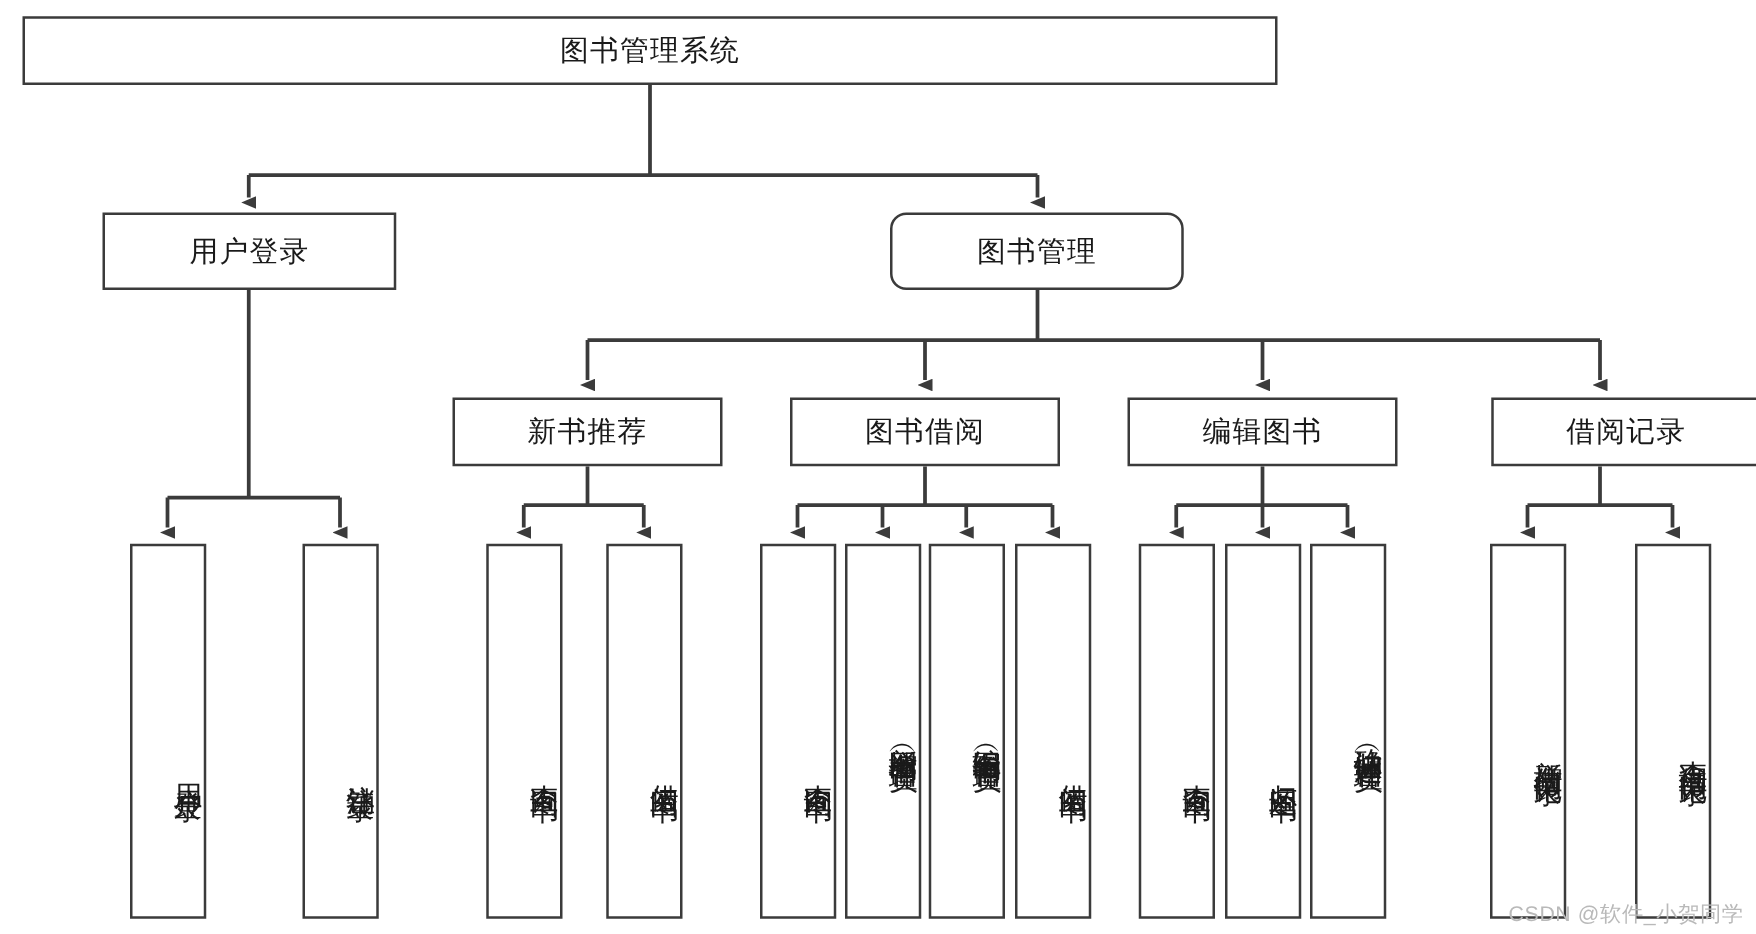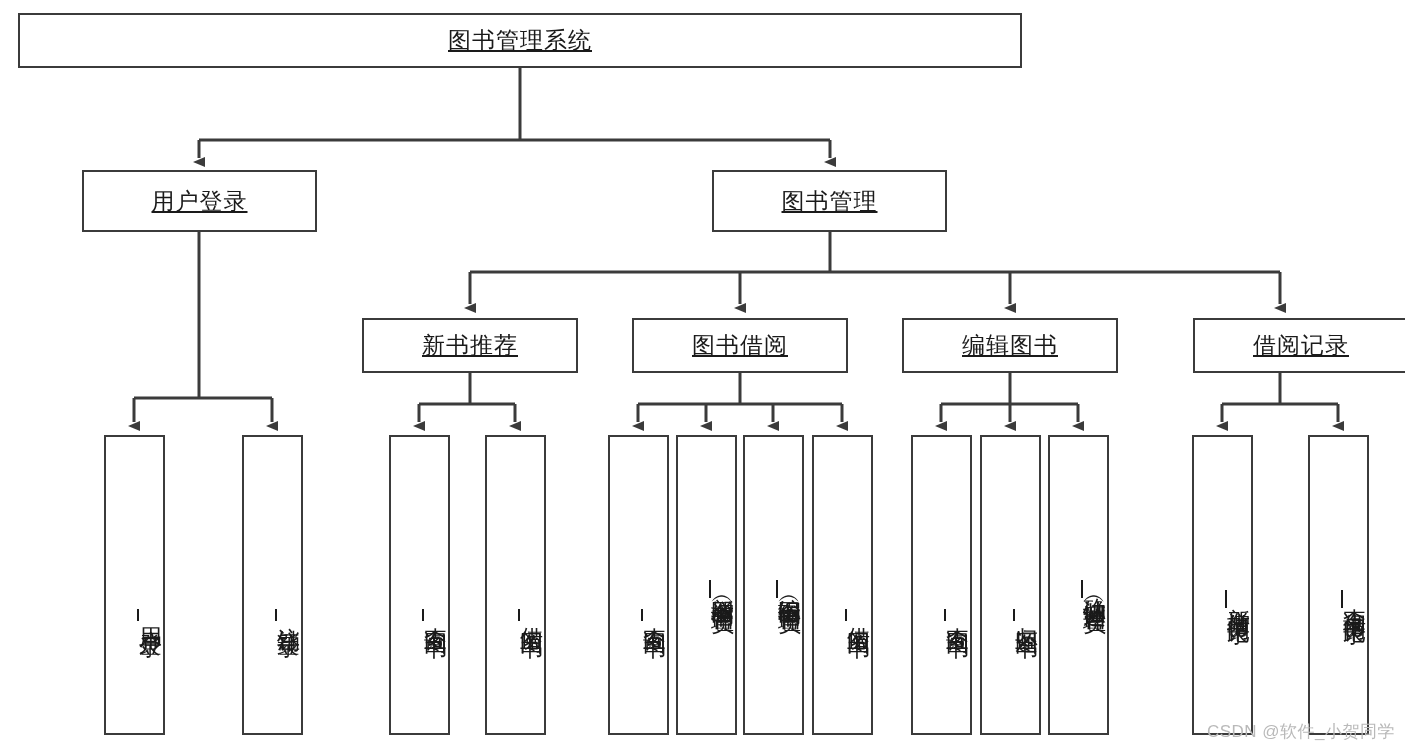--- a/index.html
+++ b/index.html
@@ -27,21 +27,20 @@
   }
   .node {
     position: absolute;
     box-sizing: border-box;
     background: #ffffff;
     border: 2.5px solid #3b3b3b;
     display: flex;
     align-items: center;
     justify-content: center;
     color: #1a1a1a;
-    text-decoration: underline;
   }
   .node.horizontal {
     font-size: 23px;
     letter-spacing: 1px;
   }
   .node.vertical {
     writing-mode: vertical-rl;
     text-orientation: upright;
     font-size: 23px;
     letter-spacing: 3px;
@@ -124,21 +123,21 @@
     </g>
   </svg>
 
   <div class="node horizontal" style="left:18px; top:13px; width:1004px; height:55px;">
     <span class="node-label">图书管理系统</span>
   </div>
 
   <div class="node horizontal" style="left:82px; top:170px; width:235px; height:62px;">
     <span class="node-label">用户登录</span>
   </div>
-  <div class="node horizontal" style="left:712px; top:170px; width:235px; height:62px;">
+  <div class="node horizontal" style="left:712px; top:170px; width:235px; height:62px;border-radius:13px;">
     <span class="node-label">图书管理</span>
   </div>
 
   <div class="node horizontal" style="left:362px; top:318px; width:216px; height:55px;">
     <span class="node-label">新书推荐</span>
   </div>
   <div class="node horizontal" style="left:632px; top:318px; width:216px; height:55px;">
     <span class="node-label">图书借阅</span>
   </div>
   <div class="node horizontal" style="left:902px; top:318px; width:216px; height:55px;">

